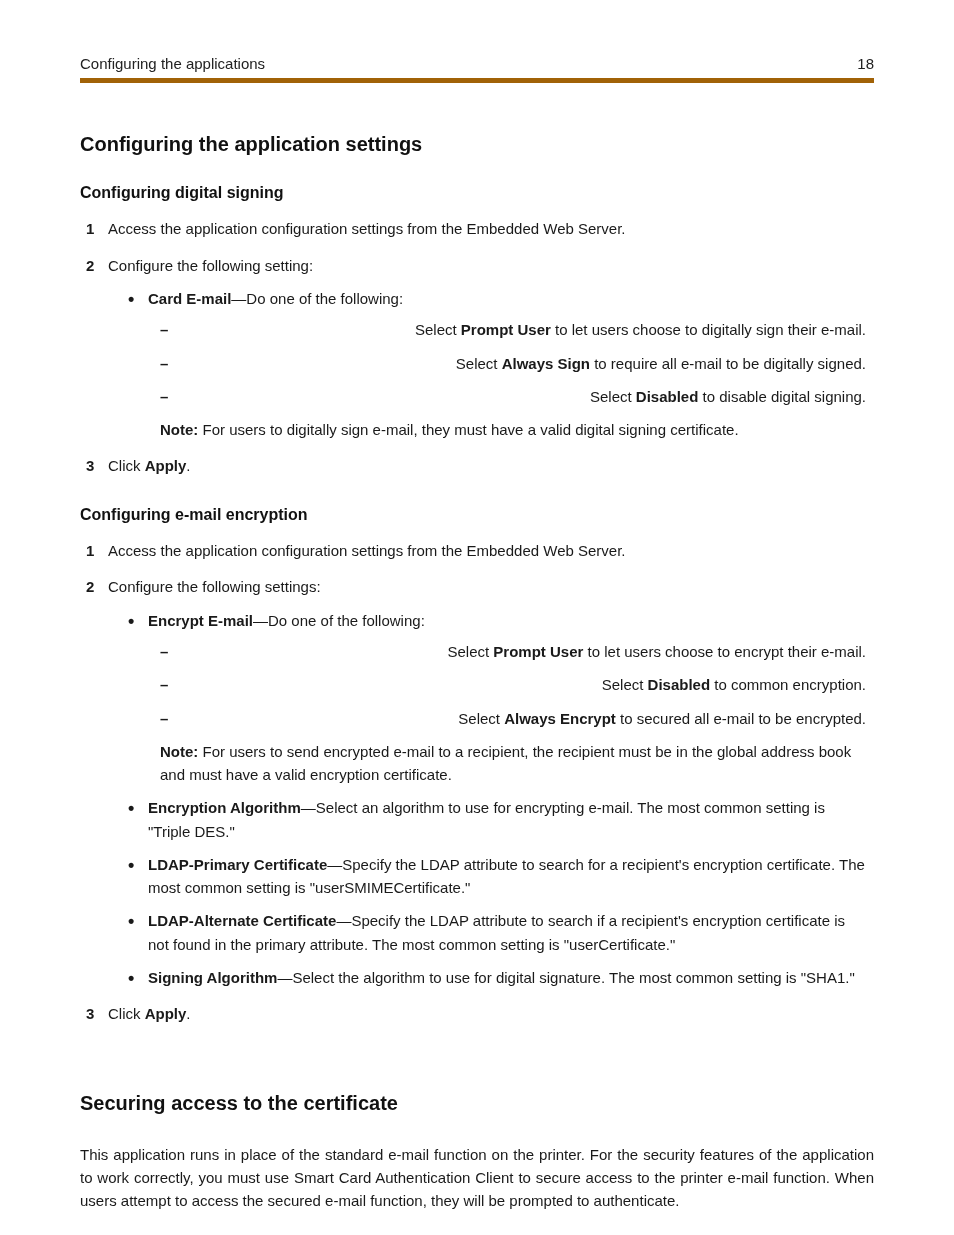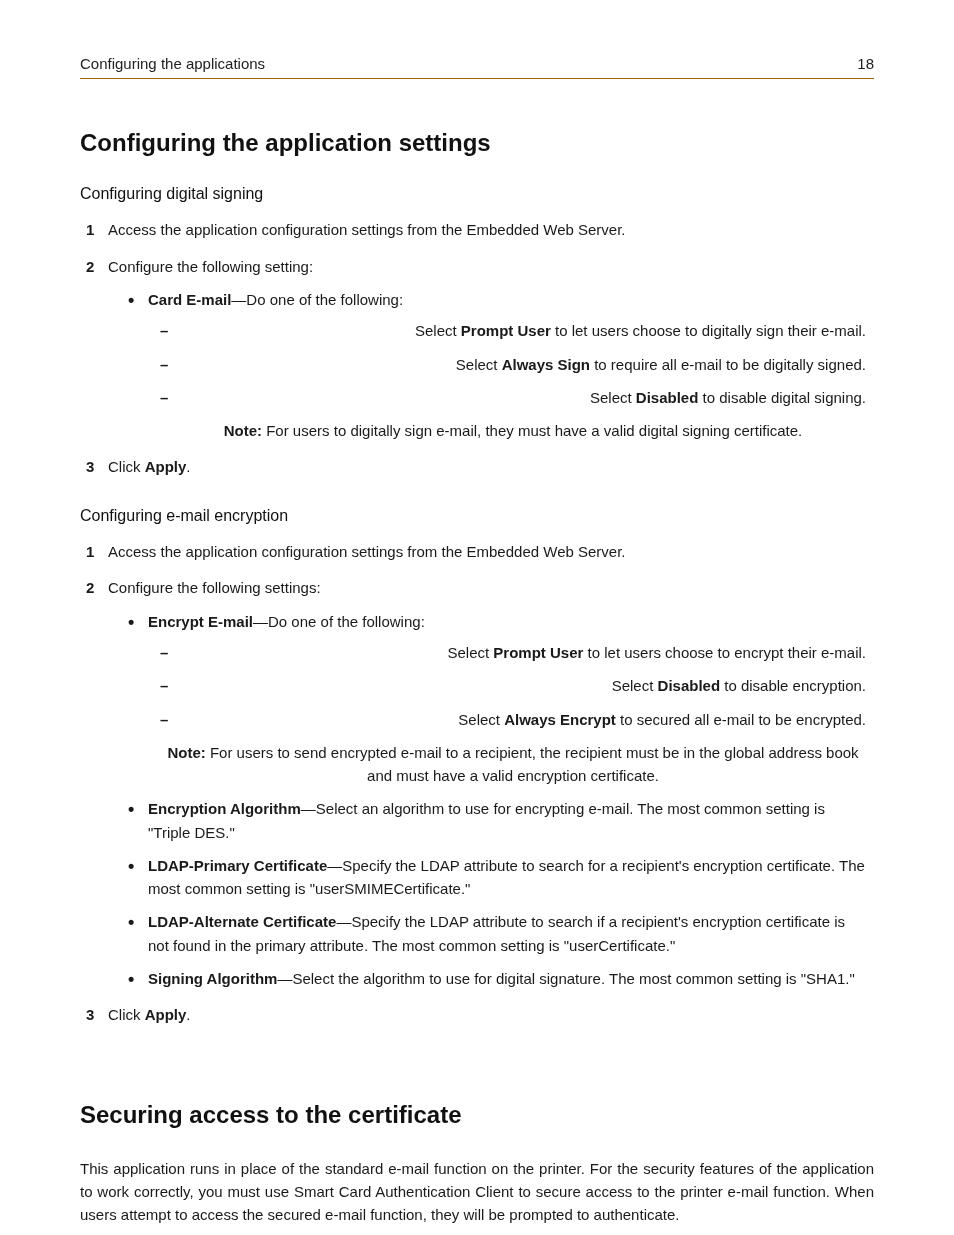--- a/index.html
+++ b/index.html
@@ -13,33 +13,33 @@
   .page {
     padding: 55px 80px 80px 80px;
     box-sizing: border-box;
     width: 954px;
   }
   .running-header {
     display: flex;
     justify-content: space-between;
     font-size: 15px;
     color: #222;
-    border-bottom: 1px solid #a16207;
+    border-bottom: 5px solid #a16207;
     padding-bottom: 6px;
     margin-bottom: 50px;
   }
   h1.section {
-    font-size: 24px;
-    font-weight: 700;
-    margin: 16px 0 28px 0;
+    font-size: 20px;
+    font-weight: 700;
+    margin: 8px 0 28px 0;
     color: #111;
   }
   h2.subsection {
     font-size: 16px;
-    font-weight: 400;
+    font-weight: 700;
     margin: 0 0 16px 0;
     color: #111;
   }
   ol.steps {
     list-style: none;
     padding: 0;
     margin: 0 8px 28px 0;
     counter-reset: step;
   }
   ol.steps > li {
@@ -95,21 +95,20 @@
     content: "–";
     position: absolute;
     left: 0;
     top: 0;
     font-weight: 700;
   }
   .note {
     margin: 10px 0 4px 12px;
     font-size: 15px;
     line-height: 1.55;
-    text-align: center;
   }
   b, .b { font-weight: 700; }
   p.body {
     font-size: 15px;
     line-height: 1.55;
     margin: 0 0 18px 0;
     text-align: justify;
   }
   .spacer { height: 30px; }
 </style>
@@ -167,21 +166,21 @@
     <li>
       <span>Configure the following settings:</span>
       <ul class="bullets">
         <li>
           <b>Encrypt E‑mail</b><span>—Do one of the following:</span>
           <ul class="dashes">
             <li>
               <span>Select </span><b>Prompt User</b><span> to let users choose to encrypt their e‑mail.</span>
             </li>
             <li>
-              <span>Select </span><b>Disabled</b><span> to disable encryption.</span>
+              <span>Select </span><b>Disabled</b><span> to common encryption.</span>
             </li>
             <li>
               <span>Select </span><b>Always Encrypt</b><span> to secured all e‑mail to be encrypted.</span>
             </li>
           </ul>
           <div class="note">
             <b>Note:</b><span> For users to send encrypted e‑mail to a recipient, the recipient must be in the global address book and must have a valid encryption certificate.</span>
           </div>
         </li>
         <li>

